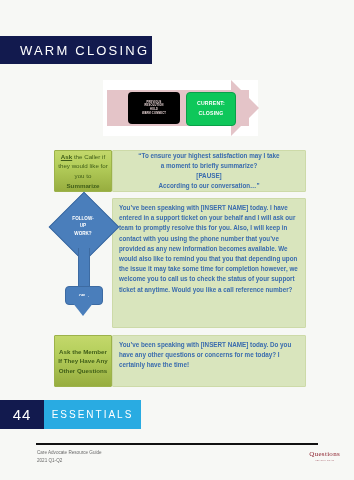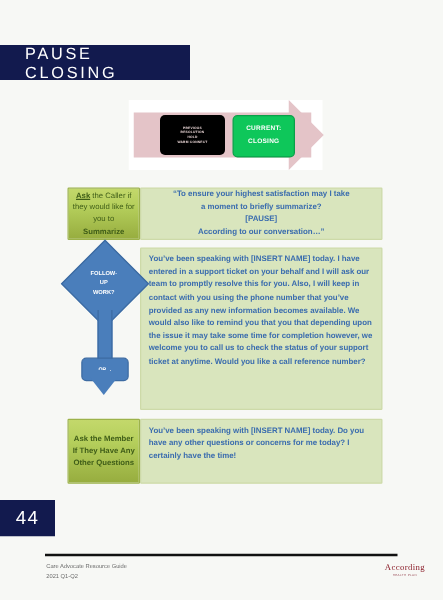--- a/index.html
+++ b/index.html
@@ -141,21 +141,21 @@
   .foot-left{position:absolute;left:37px;top:449px;color:#6b6b6b;font-size:4.6px;line-height:1.75;}
   .foot-left span{display:block;}
   .logo{position:absolute;right:14px;top:450px;text-align:center;}
   .logo .lg{color:#8b1f2b;font-size:7px;font-family:"Liberation Serif",serif;letter-spacing:.3px;}
   .logo .lt{color:#9f5560;font-size:2.4px;letter-spacing:.3px;margin-top:1px;}
 </style>
 </head>
 <body>
 
 <div class="title-band">
-  <div class="t">PAUSE CLOSING</div>
+  <div class="t">WARM CLOSING</div>
 </div>
 
 <div class="flow-wrap">
   <div class="flow-card"></div>
   <div class="pink-bar"></div>
   <div class="pink-arrow"></div>
 
   <div class="prev-box">
     <span>PREVIOUS</span>
     <span>RESOLUTION</span>
@@ -200,23 +200,24 @@
   <div class="body">You’ve been speaking with [INSERT NAME] today. I have entered in a support ticket on your behalf and I will ask our team to promptly resolve this for you. Also, I will keep in contact with you using the phone number that you’ve provided as any new information becomes available. We would also like to remind you that you that depending upon the issue it may take some time for completion however, we welcome you to call us to check the status of your support ticket at anytime.  Would you like a call reference number?</div>
 </div>
 
 <div class="row" id="row3">
   <div class="lbl">Ask the Member If They Have Any Other Questions</div>
   <div class="body">You’ve been speaking with [INSERT NAME] today. Do you have any other questions or concerns for me today? I certainly have the time!</div>
 </div>
 
 <div class="pnum-band">
   <div class="pnum">44</div>
+  <div class="pword">ESSENTIALS</div>
 </div>
 
 <div class="foot-rule"></div>
 <div class="foot-left">
   <span>Care Advocate Resource Guide</span>
   <span>2021 Q1-Q2</span>
 </div>
 <div class="logo">
-  <div class="lg">According</div>
+  <div class="lg">Questions</div>
   <div class="lt">HEALTH PLAN</div>
 </div>
 
 </body></html>

